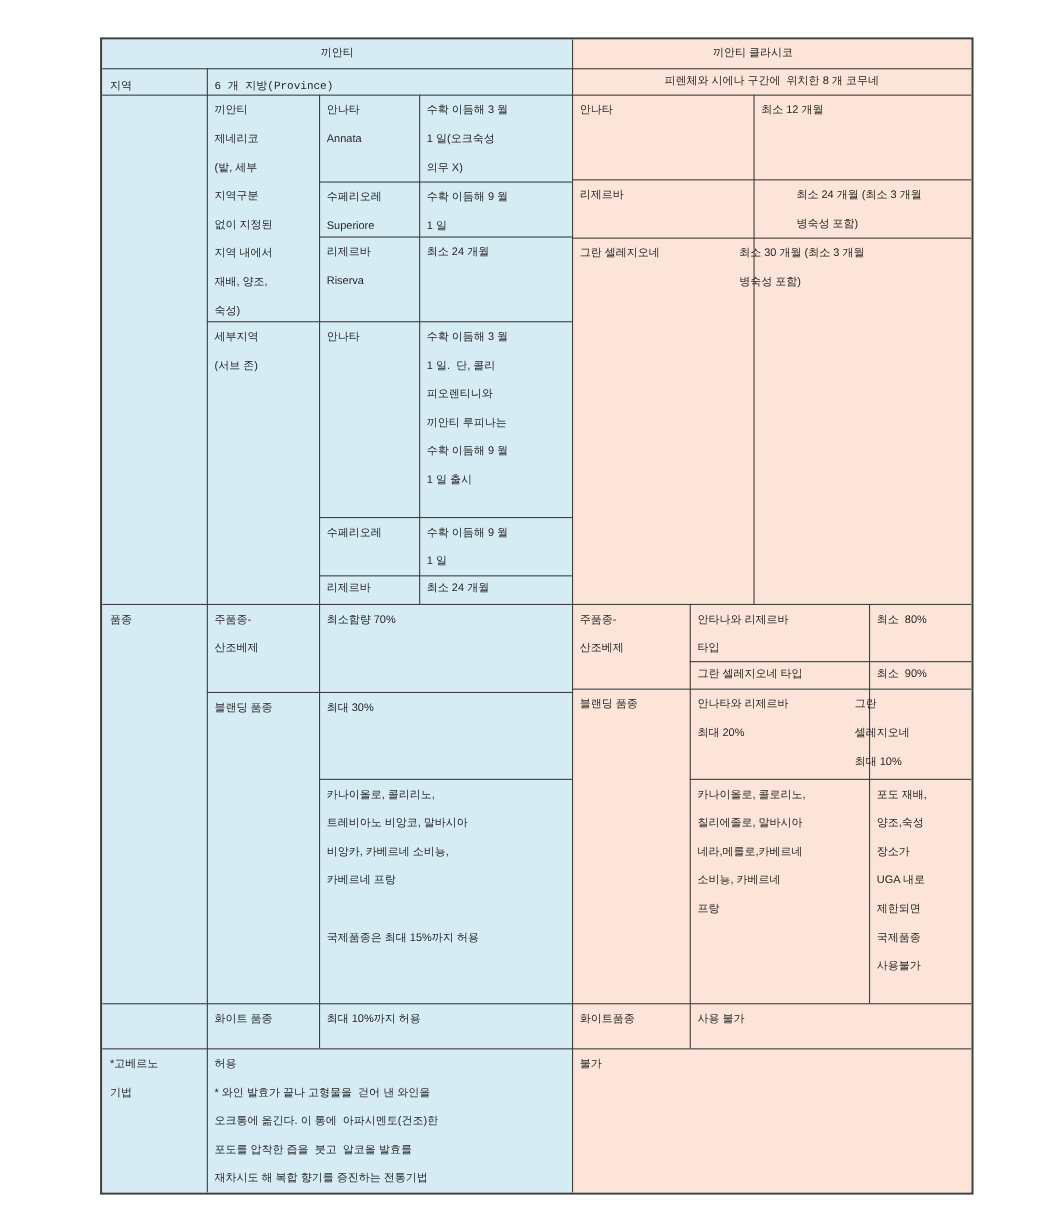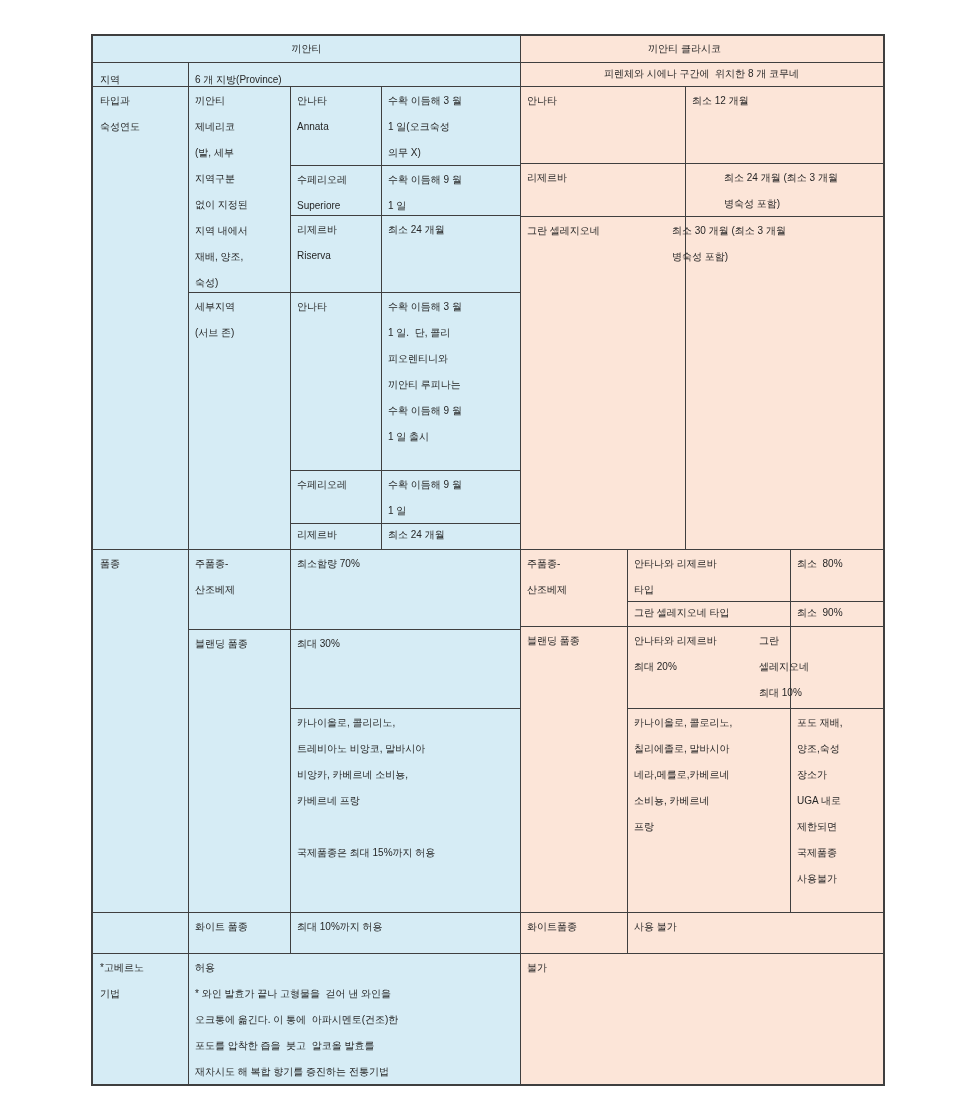--- a/index.html
+++ b/index.html
@@ -7,21 +7,21 @@
         font-family:"Liberation Sans","DejaVu Sans",sans-serif;color:#262626;}
   .tbl{position:absolute;left:91px;top:34px;width:790px;height:1048px;border:2px solid #3f3f3f;}
   .bg{position:absolute;top:0;height:1048px;}
   .bg-l{left:0;width:427px;background:#d6ecf5;}
   .bg-r{left:427px;width:363px;background:#fce5d8;}
   .hl{position:absolute;height:1px;background:#3f3f3f;}
   .vl{position:absolute;width:1px;background:#3f3f3f;}
   .cell{position:absolute;box-sizing:border-box;white-space:pre-wrap;
         font-size:10px;line-height:26px;padding:2px 7px;overflow:hidden;}
   .tight{line-height:22px;padding-top:1px;}
-  .mid{line-height:23px;padding-top:12px;display:flex;align-items:center;}
+  .mid{line-height:23px;padding-top:12px;display:flex;align-items:center;font-family:Liberation Mono, monospace;}
   .center{display:flex;align-items:center;justify-content:center;padding:0;line-height:24px;}
 </style>
 </head>
 <body>
 
 <div class="page">
   <div class="tbl">
 
     <div class="bg bg-l"></div>
     <div class="bg bg-r"></div>
@@ -52,22 +52,20 @@
     <div class="vl" style="left:592px;top:50px;height:463px"></div>
     <div class="vl" style="left:697px;top:513px;height:363px"></div>
 
     <div class="cell center" style="left:0;top:0;width:427px;height:26px">끼안티</div>
     <div class="cell center" style="left:427px;top:0;width:329px;height:26px">끼안티 클라시코</div>
 
     <div class="cell mid" style="left:0;top:26px;width:95px;height:24px">지역</div>
     <div class="cell mid" style="left:95px;top:26px;width:332px;height:24px">6 개 지방(Province)</div>
     <div class="cell center" style="left:427px;top:26px;width:363px;height:24px">피렌체와 시에나 구간에  위치한 8 개 코무네</div>
 
-    <div class="cell" style="left:0;top:50px;width:95px;height:463px">타입과
-숙성연도</div>
     <div class="cell" style="left:95px;top:50px;width:102px;height:206px">끼안티
 제네리코
 (밭, 세부
 지역구분
 없이 지정된
 지역 내에서
 재배, 양조,
 숙성)</div>
 
     <div class="cell" style="left:197px;top:50px;width:91px;height:79px">안나타
@@ -125,21 +123,21 @@
     <div class="cell" style="left:427px;top:513px;width:107px;height:77px">주품종-
 산조베제</div>
     <div class="cell" style="left:534px;top:513px;width:163px;height:52px">안타나와 리제르바
 타입</div>
     <div class="cell" style="left:697px;top:513px;width:93px;height:52px">최소  80%</div>
     <div class="cell tight" style="left:534px;top:565px;width:163px;height:25px">그란 셀레지오네 타입</div>
     <div class="cell tight" style="left:697px;top:565px;width:93px;height:25px">최소  90%</div>
     <div class="cell" style="left:427px;top:590px;width:107px;height:286px">블랜딩 품종</div>
     <div class="cell" style="left:534px;top:590px;width:163px;height:82px">안나타와 리제르바
 최대 20%</div>
-    <div class="cell" style="left:659px;top:590px;width:106px;height:82px">그란
+    <div class="cell" style="left:677px;top:590px;width:106px;height:82px">그란
 셀레지오네
 최대 10%</div>
     <div class="cell" style="left:534px;top:672px;width:163px;height:204px">카나이올로, 콜로리노,
 칠리에졸로, 말바시아
 네라,메를로,카베르네
 소비뇽, 카베르네
 프랑</div>
     <div class="cell" style="left:697px;top:672px;width:76px;height:204px">포도 재배,
 양조,숙성
 장소가

